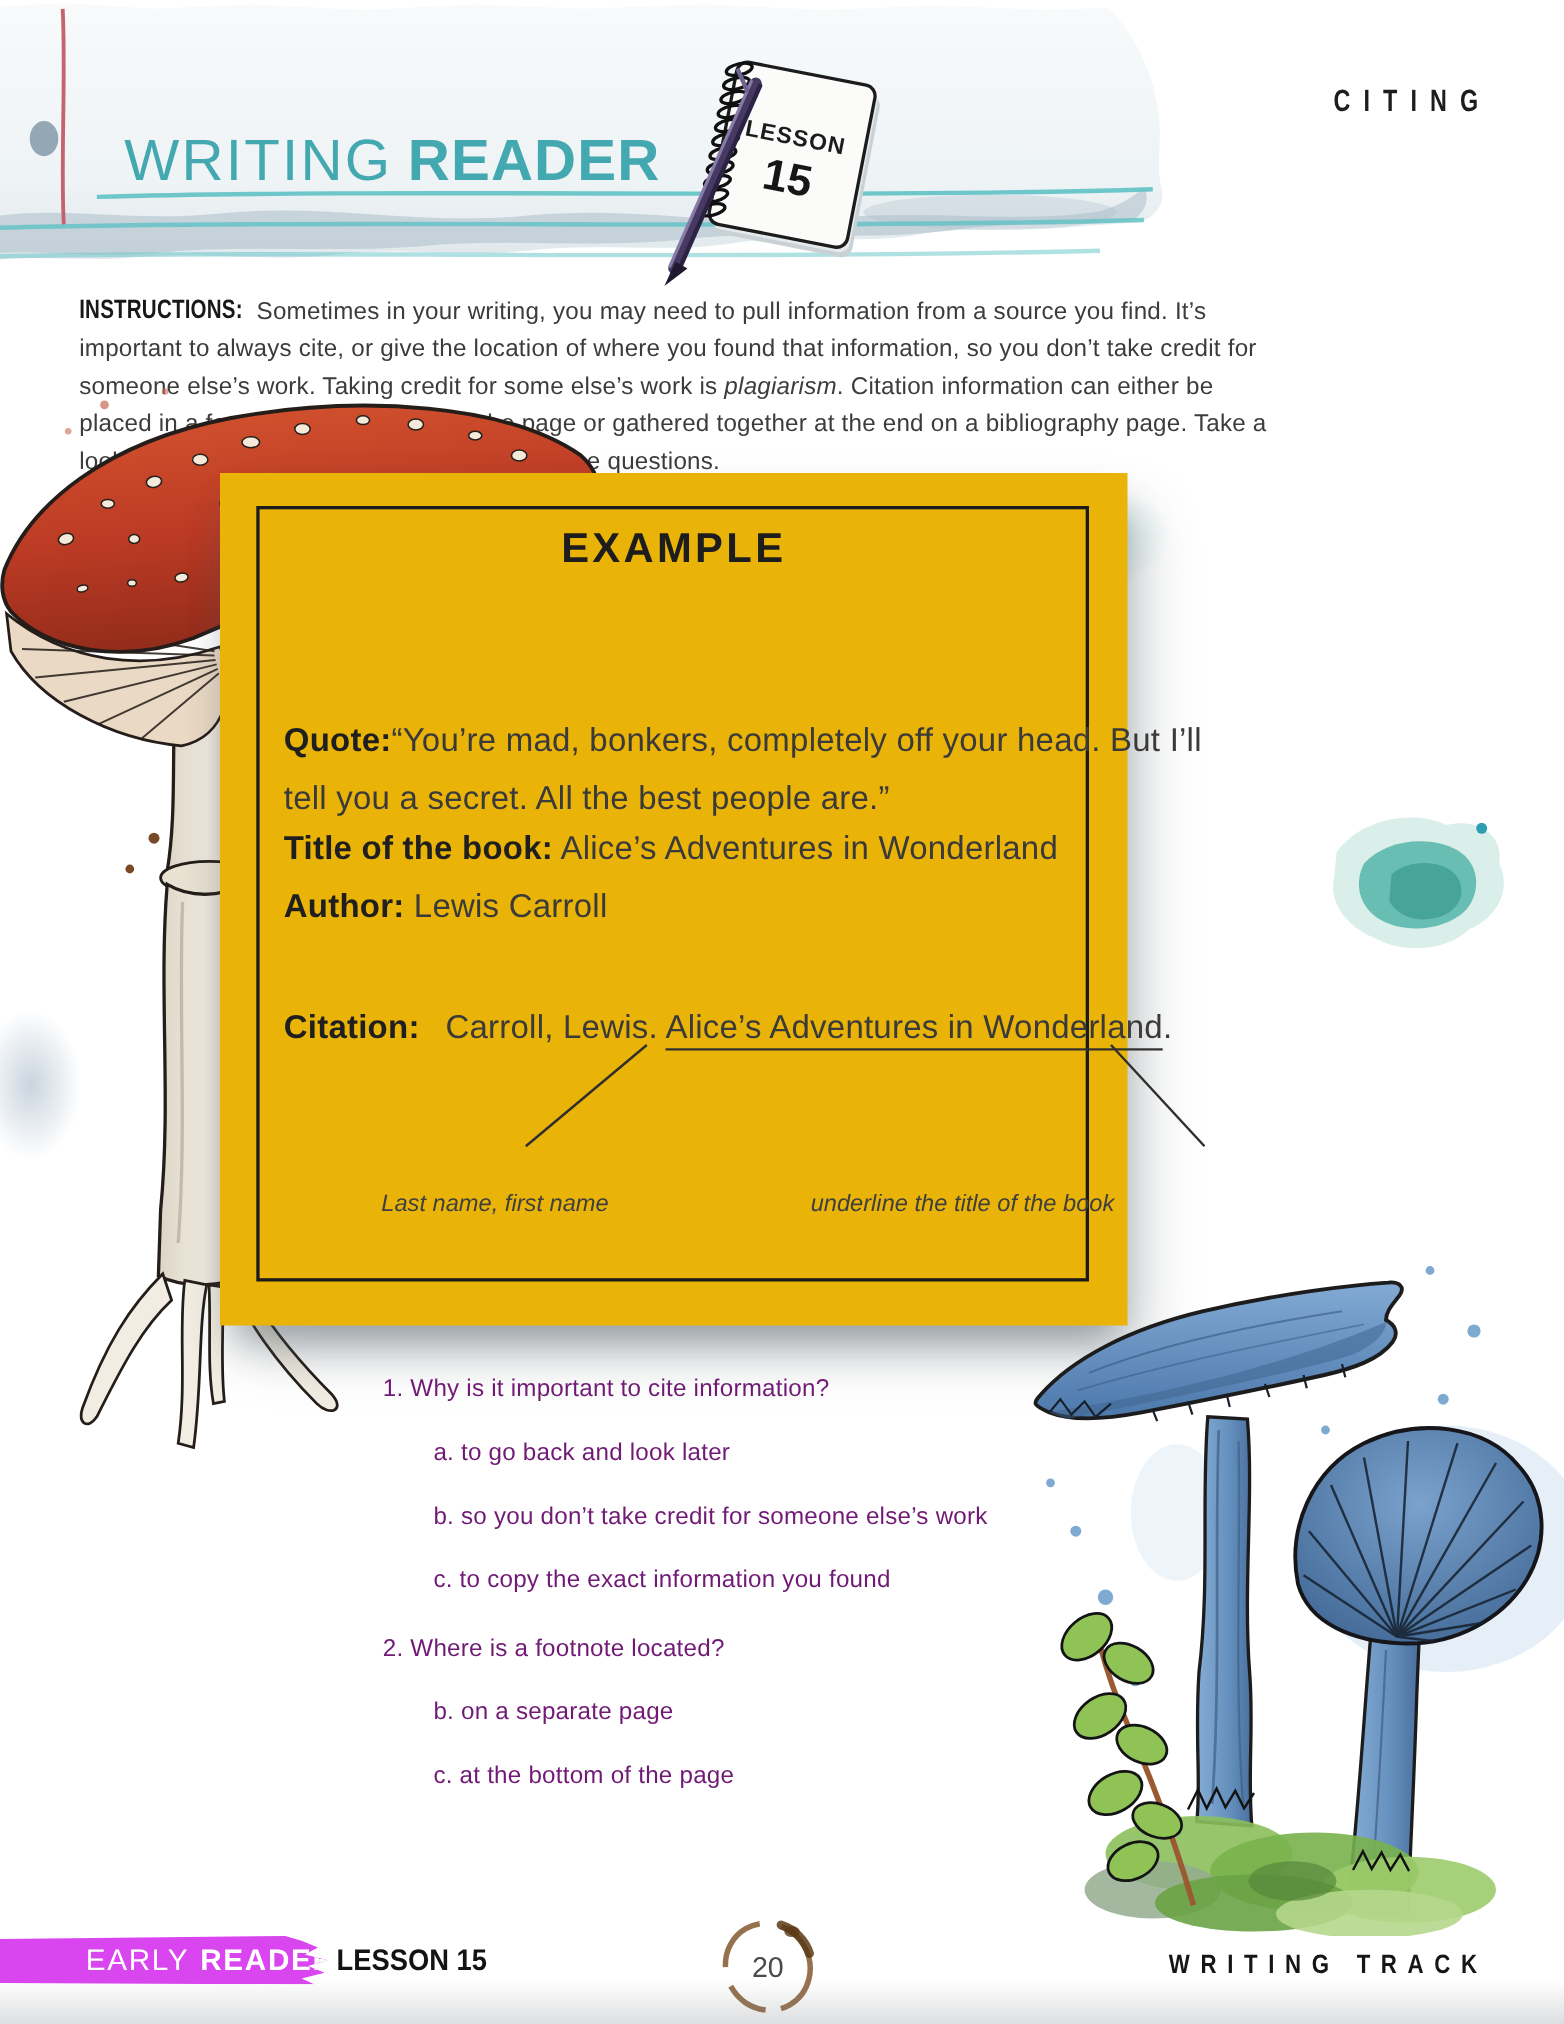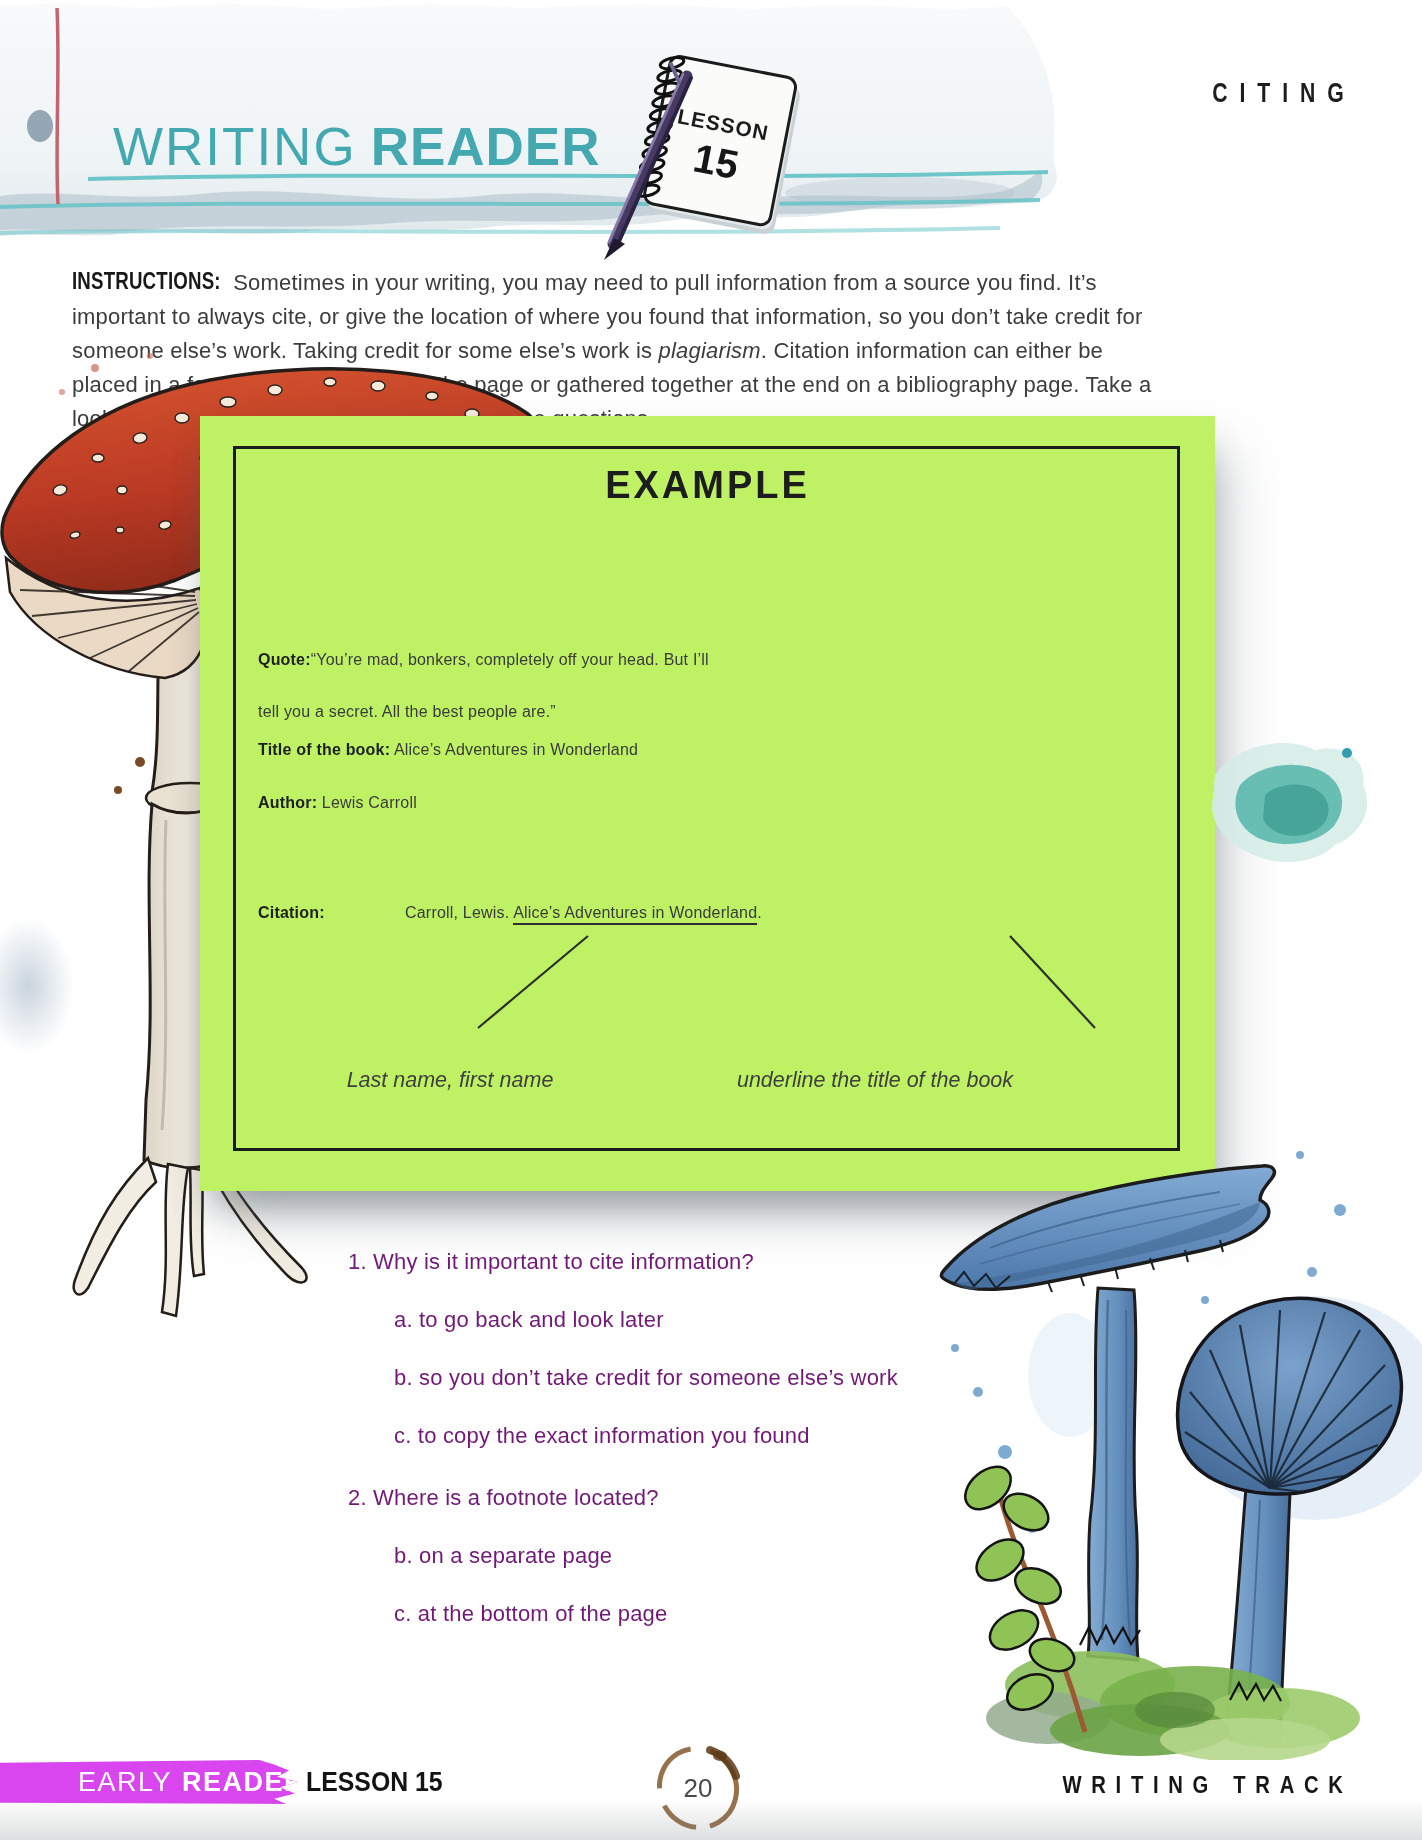--- a/index.html
+++ b/index.html
@@ -28,26 +28,26 @@
     background:radial-gradient(closest-side,rgba(140,206,196,.55),rgba(140,206,196,0));}
   .teal-splash-top2{left:918px;top:455px;width:115px;height:62px;border-radius:50%;
     background:radial-gradient(closest-side,rgba(110,195,184,.5),rgba(110,195,184,0));}
   .left-wash{left:-18px;top:918px;width:92px;height:136px;border-radius:50%;
     background:radial-gradient(closest-side,rgba(148,170,190,.5),rgba(148,170,190,0));}
   .mushroom-left{left:0;top:340px;width:560px;height:1020px;}
   .mushrooms-right{left:930px;top:1140px;width:492px;height:620px;}
   .teal-splash-right{left:1195px;top:715px;width:185px;height:175px;}
 
   
-  .card{left:200px;top:416px;width:1015px;height:775px;background:#bef264;
+  .card{left:200px;top:430px;width:825px;height:775px;background:#eab308;
         box-shadow:0 24px 34px -10px rgba(70,82,92,.45), 20px 30px 50px -6px rgba(70,82,92,.25);}
   .card-inner{position:absolute;left:33px;top:30px;right:35px;bottom:40px;border:3px solid #1b1b1b;}
   .card-heading{position:absolute;top:48px;left:0;right:0;text-align:center;font-size:38px;
         font-weight:800;letter-spacing:3px;color:#1d1d1d;}
-  .row{position:absolute;left:58px;font-size:16px;color:#3a3a3a;letter-spacing:.2px;white-space:nowrap;}
+  .row{position:absolute;left:58px;font-size:30px;color:#3a3a3a;letter-spacing:.2px;white-space:nowrap;}
   .lbl{font-weight:700;color:#1f1f1f;}
   .quote-row{top:218px;line-height:52px;white-space:normal;width:880px;}
   .title-row{top:325px;}
   .author-row{top:378px;}
   .cite-row{top:488px;}
   .cite-lbl{display:inline-block;width:147px;}
   .underlined{border-bottom:2.5px solid #2f2f2f;padding-bottom:2px;}
   .pointers{position:absolute;left:0;top:0;width:1015px;height:775px;pointer-events:none;}
   .annot{position:absolute;top:652px;font-style:italic;font-size:21.5px;color:#3f3f3f;text-align:center;}
   .annot-left{left:120px;width:260px;}

